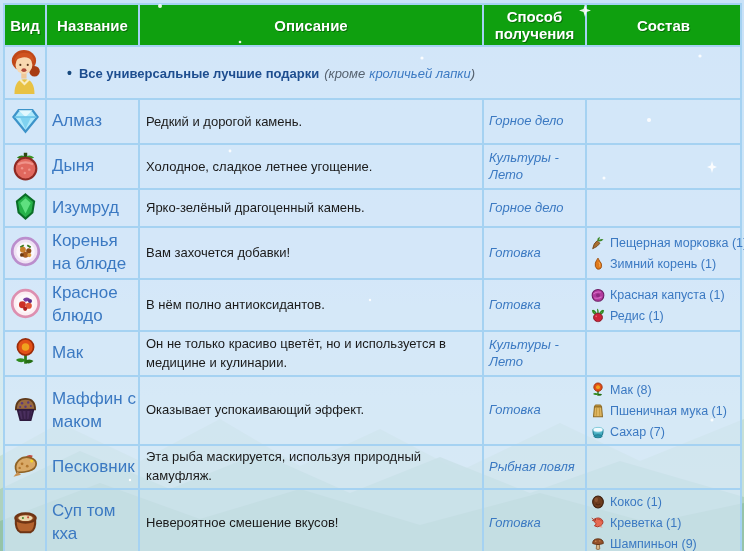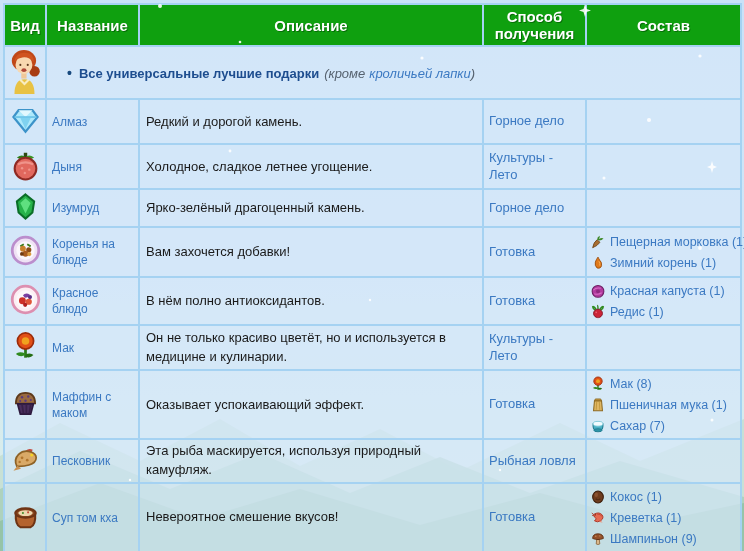--- a/index.html
+++ b/index.html
@@ -17,23 +17,23 @@
   th,td{border:2px solid var(--border,#a5d2f2);}
   th{
     background:var(--header-bg,#0fa00f);color:#fff;font-size:15px;font-weight:bold;
     text-shadow:1px 1px 0 rgba(0,70,0,.55);padding:3px 2px;height:34px;text-align:center;
   }
   td{background:var(--cell-bg,rgba(213,232,249,.72));vertical-align:middle;font-size:13px;color:#222;}
   a{color:var(--link,#3b79c2);text-decoration:none;cursor:pointer;}
   .icon-cell{text-align:center;padding:1px;}
   .icn{display:inline-block;line-height:0;}
   .icn svg{display:block;}
-  .name-cell{padding:2px 2px 2px 5px;font-size:12px;line-height:1.35;}
+  .name-cell{padding:2px 2px 2px 5px;font-size:17px;line-height:1.35;}
   .desc-cell{padding:2px 6px;color:#1a1a1a;line-height:1.45;}
-  .src-cell{padding:2px 5px;line-height:1.3;}
+  .src-cell{padding:2px 5px;line-height:1.3;font-style:italic;}
   .ing-cell{padding:2px 3px;}
   .ing-line{display:flex;align-items:center;gap:4px;height:21px;font-size:12.5px;white-space:nowrap;}
   .uni-cell{padding:4px 16px 4px 20px;}
   .bullet{color:#17497e;font-weight:bold;margin-right:7px;font-size:14px;}
   .uni-link{font-weight:bold;color:var(--dark-link,#1d4d8f);}
   .note{font-style:italic;color:#55616e;margin-left:5px;}
   .note-link{font-style:italic;}
   .note-suffix{margin-left:0;}
 </style>
 </head>

